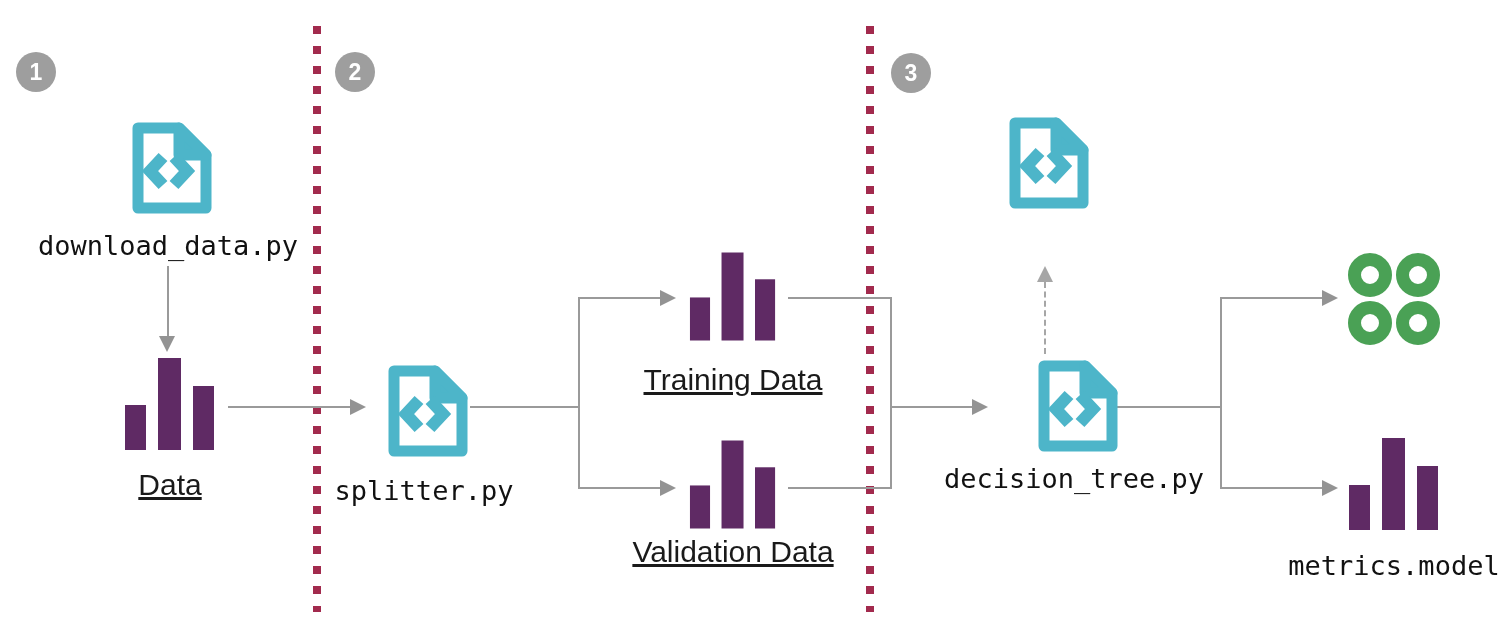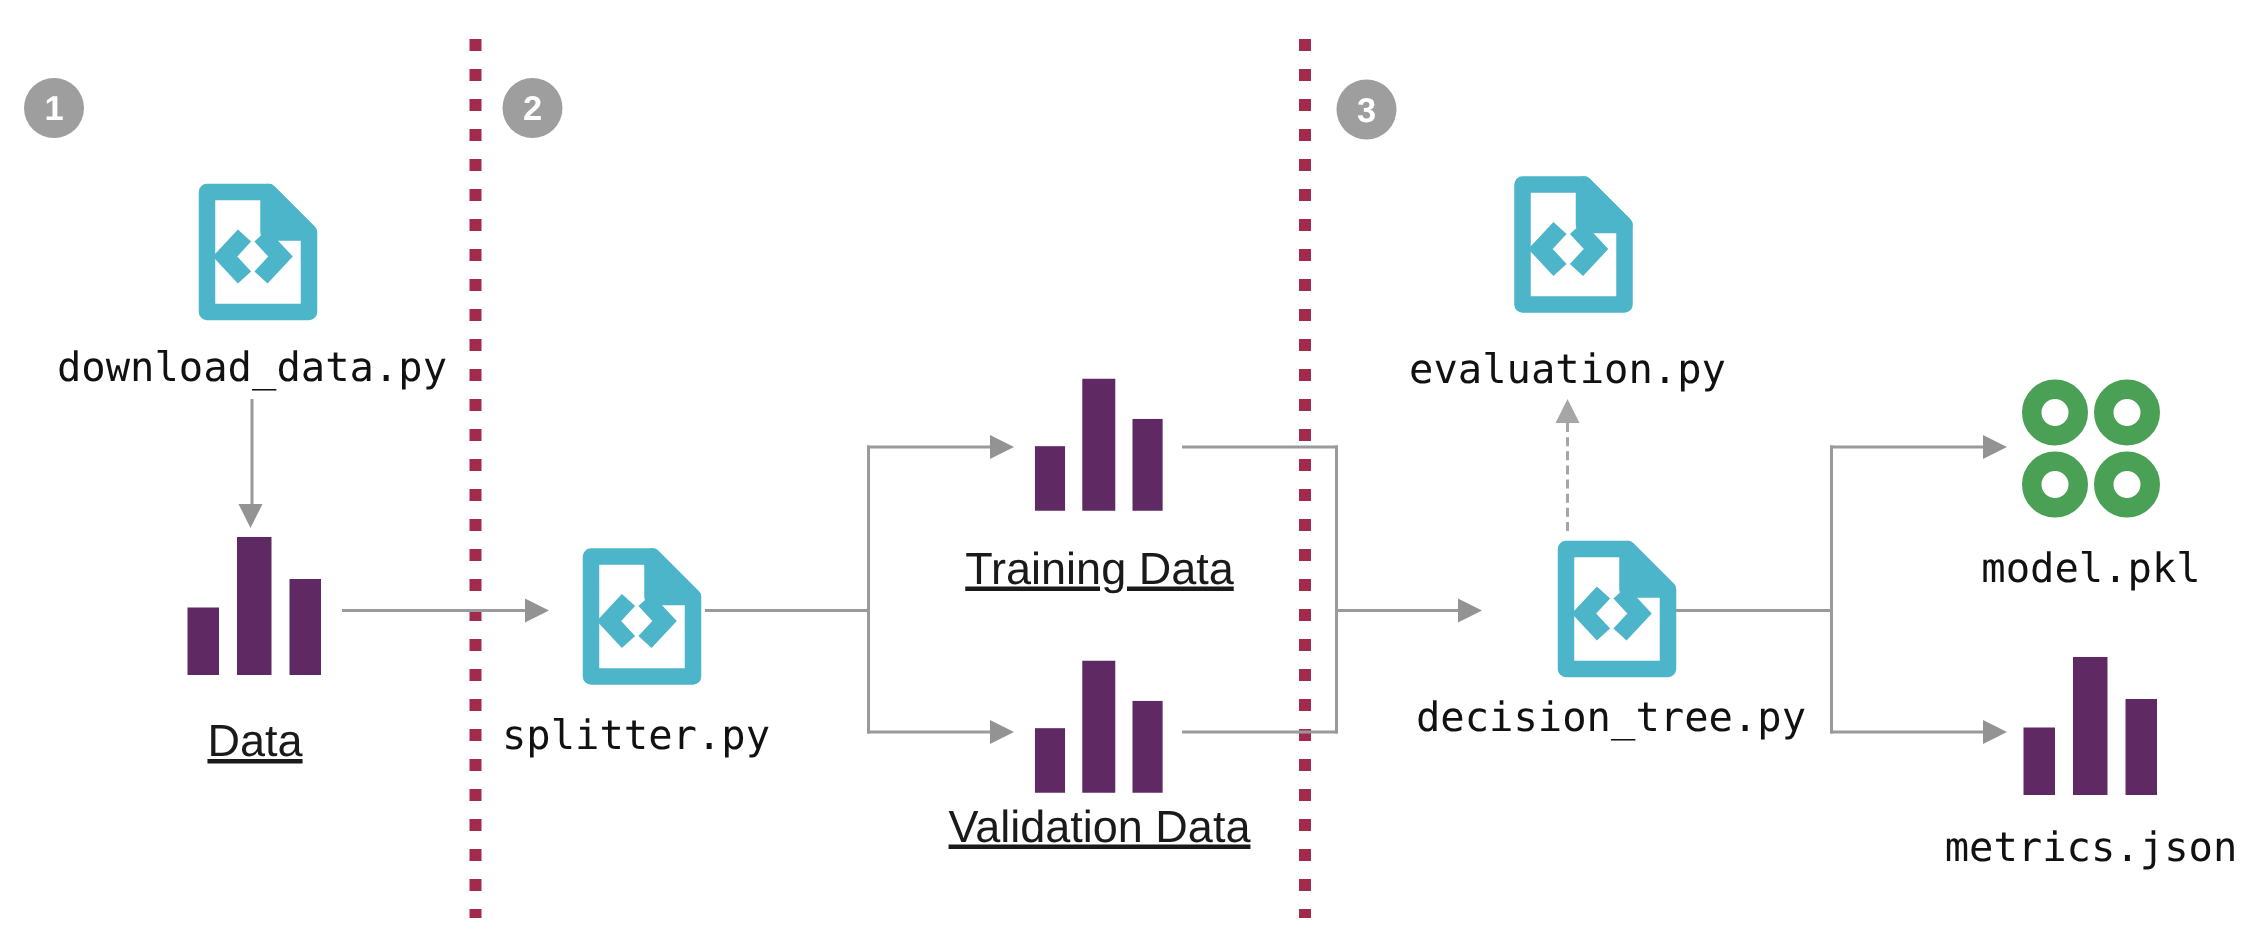--- a/index.html
+++ b/index.html
@@ -91,21 +91,21 @@
   .label-sans {
     font-family: "Liberation Sans", "DejaVu Sans", sans-serif;
     font-size: 30px;
     color: #1a1a1a;
     white-space: nowrap;
     text-decoration: underline;
   }
 
   
   .n-download   { left: 18px;   top: 120px; width: 300px; gap: 14px; }
-  .n-data       { left: 70px;   top: 358px; width: 200px; gap: 28px; }
+  .n-data       { left: 70px;   top: 358px; width: 200px; gap: 18px; }
   .n-splitter   { left: 289px;  top: 363px; width: 270px; gap: 16px; }
   .n-training   { left: 593px;  top: 250px; width: 280px; gap: 20px; }
   .n-validation { left: 593px;  top: 438px; width: 280px; gap: 4px; }
   .n-evaluation { left: 905px;  top: 115px; width: 280px; gap: 20px; }
   .n-decision   { left: 934px;  top: 358px; width: 280px; gap: 9px; }
   .n-model      { left: 1264px; top: 252px; width: 260px; gap: 18px; }
   .n-metrics    { left: 1264px; top: 438px; width: 260px; gap: 20px; }
 
   
   .watermark {
@@ -218,21 +218,20 @@
 
   <div class="node n-evaluation">
     <span class="icon">
       <svg width="90" height="96" viewBox="0 0 90 96">
         <path d="M15 8 H56 L83 35 V88 H15 Z" fill="#ffffff" stroke="#4db5c9" stroke-width="11" stroke-linejoin="round"></path>
         <path d="M56 8 L83 35 H56 Z" fill="#4db5c9" stroke="#4db5c9" stroke-width="11" stroke-linejoin="round"></path>
         <path d="M40 37 L27 51 L40 65" fill="none" stroke="#4db5c9" stroke-width="12" stroke-linecap="butt" stroke-linejoin="miter"></path>
         <path d="M51 37 L64 51 L51 65" fill="none" stroke="#4db5c9" stroke-width="12" stroke-linecap="butt" stroke-linejoin="miter"></path>
       </svg>
     </span>
-    <span class="label-mono">evaluation.py</span>
   </div>
 
   <div class="node n-decision">
     <span class="icon">
       <svg width="90" height="96" viewBox="0 0 90 96">
         <path d="M15 8 H56 L83 35 V88 H15 Z" fill="#ffffff" stroke="#4db5c9" stroke-width="11" stroke-linejoin="round"></path>
         <path d="M56 8 L83 35 H56 Z" fill="#4db5c9" stroke="#4db5c9" stroke-width="11" stroke-linejoin="round"></path>
         <path d="M40 37 L27 51 L40 65" fill="none" stroke="#4db5c9" stroke-width="12" stroke-linecap="butt" stroke-linejoin="miter"></path>
         <path d="M51 37 L64 51 L51 65" fill="none" stroke="#4db5c9" stroke-width="12" stroke-linecap="butt" stroke-linejoin="miter"></path>
       </svg>
@@ -242,28 +241,27 @@
 
   <div class="node n-model">
     <span class="icon">
       <svg width="94" height="94" viewBox="0 0 94 94">
         <circle cx="23" cy="23" r="15.5" fill="none" stroke="#4aa155" stroke-width="13"></circle>
         <circle cx="71" cy="23" r="15.5" fill="none" stroke="#4aa155" stroke-width="13"></circle>
         <circle cx="23" cy="71" r="15.5" fill="none" stroke="#4aa155" stroke-width="13"></circle>
         <circle cx="71" cy="71" r="15.5" fill="none" stroke="#4aa155" stroke-width="13"></circle>
       </svg>
     </span>
-    <span class="label-mono">model.pkl</span>
   </div>
 
   <div class="node n-metrics">
     <span class="icon">
       <svg width="92" height="92" viewBox="0 0 92 92">
         <rect x="1" y="47" width="21" height="45" fill="#5f2a64"></rect>
         <rect x="34" y="0" width="23" height="92" fill="#5f2a64"></rect>
         <rect x="69" y="28" width="21" height="64" fill="#5f2a64"></rect>
       </svg>
     </span>
-    <span class="label-mono">metrics.json</span>
+    <span class="label-mono">metrics.model</span>
   </div>
 
 
 </div>
 
 </body></html>

